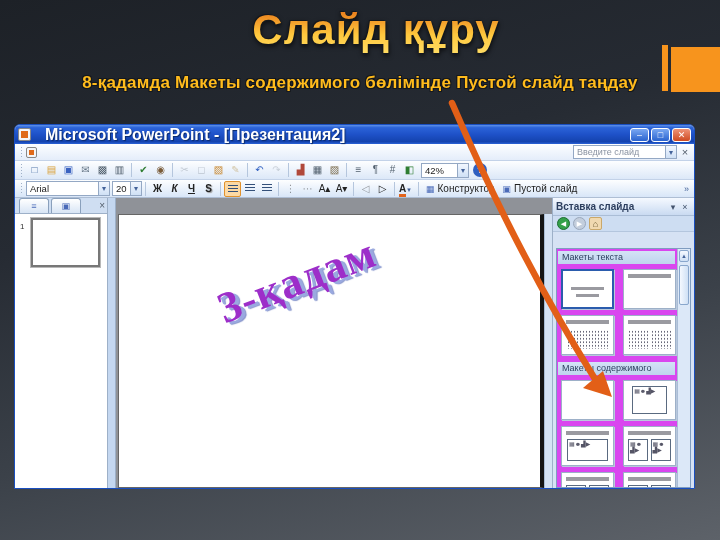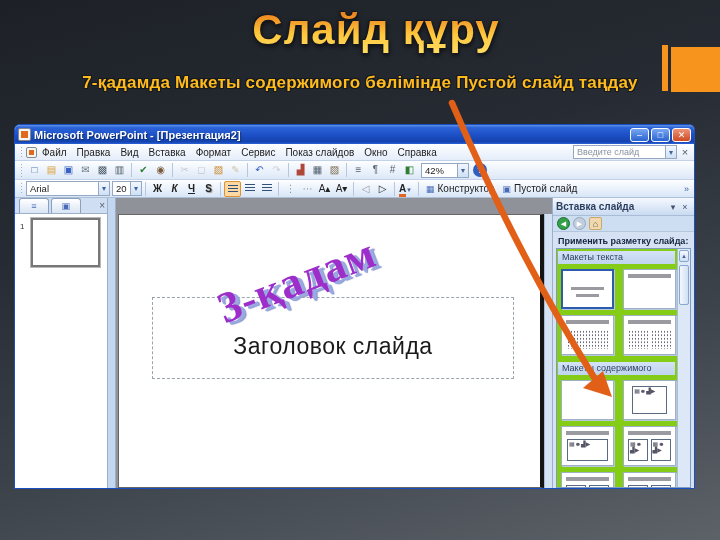--- a/index.html
+++ b/index.html
@@ -24,21 +24,21 @@
   .arrow { position:absolute; left:0; top:0; z-index:40; pointer-events:none; }
 
   
   .win { position:absolute; left:14px; top:124px; width:681px; height:365px;
     border:1px solid #1a4fc0; border-radius:6px 6px 0 0; overflow:hidden; background:#ece9d8; z-index:10; }
   .titlebar { height:19px; display:flex; align-items:center; padding:0 3px;
     background:linear-gradient(180deg,#5e91e8 0%,#2b63d8 14%,#1e51c8 50%,#1443ae 88%,#2b63d8 100%); }
   .appicon { width:13px; height:13px; background:#f4f6f8; border:1px solid #888; border-radius:2px;
     position:relative; flex:0 0 auto; }
   .appicon::after { content:""; position:absolute; left:2px; top:2px; right:2px; bottom:2px; background:#e06a19; }
-  .wtitle { color:#fff; font-size:11px; font-weight:bold; margin-left:3px; white-space:nowrap;
+  .wtitle { color:#fff; font-size:16px; font-weight:bold; margin-left:14px; white-space:nowrap;
     text-shadow:1px 1px 1px #0a2a6a; flex:1 1 auto; }
   .wbtns { display:flex; gap:2px; }
   .wbtn { width:19px; height:14px; border:1px solid #fff; border-radius:3px; color:#fff;
     font-size:9px; line-height:12px; text-align:center; background:linear-gradient(#79a7f2,#2a63cf); }
   .wbtn.close { background:linear-gradient(#ef9377,#ce4a21); }
 
   .menubar { height:17px; display:flex; align-items:center;
     background:linear-gradient(#fdfeff,#e4edfa); border-bottom:1px solid #c3d2e8; padding:0 2px; }
   .grip { width:3px; height:80%; margin:0 3px;
     background-image:radial-gradient(circle,#9fb0c8 0.8px,transparent 1px); background-size:3px 3px; }
@@ -124,21 +124,21 @@
     background:linear-gradient(#f5f9ff,#c9daf1); border-bottom:1px solid #aabdd6; }
   .tp-title { font-size:10px; font-weight:bold; color:#2c3e5e; flex:1; white-space:nowrap; }
   .tp-dd,.tp-x { font-size:9px; color:#44546e; width:12px; text-align:center; }
   .tp-nav { height:16px; display:flex; align-items:center; gap:3px; padding:0 4px;
     background:#cdddf2; border-bottom:1px solid #b4c6de; }
   .nav { width:13px; height:13px; border-radius:50%; font-size:7px; line-height:12px; text-align:center; color:#fff; }
   .nav.back { background:#35a04a; border:1px solid #1e6e32; }
   .nav.fwd  { background:#c3cedd; border:1px solid #9aa8bc; }
   .nav.home { border-radius:2px; background:#f0d9b0; border:1px solid #caa86a; color:#5a4a20; font-size:9px; }
   .tp-apply { font-size:9px; font-weight:bold; color:#14243e; padding:4px 4px 2px 5px; white-space:nowrap; }
-  .tp-list { position:absolute; left:3px; right:3px; top:50px; bottom:0; background:#84cc16;
+  .tp-list { position:absolute; left:3px; right:3px; top:50px; bottom:0; background:#d946ef;
     border:1px solid #7f9cc0; overflow:hidden; }
   .llist { margin-right:14px; }
   .sec-h { height:13px; line-height:13px; font-size:9px; color:#2c3e5e; padding-left:4px;
     background:linear-gradient(#d4e2f6,#bfd4ee); margin:2px 1px 0 1px; white-space:nowrap; }
   .lgrid { display:grid; grid-template-columns:53px 53px; gap:6px 9px; padding:5px 4px; }
   .thumb { position:relative; width:53px; height:40px; background:#fff; border:1px solid #9db0c8;
     box-shadow:1px 1px 0 #b9c8dc; }
   .thumb.sel { border:2px solid #2b5cad; }
   .thumb i { position:absolute; display:block; font-style:normal; }
   .bar { height:3px; background:#9a9aa0; }
@@ -150,49 +150,38 @@
   .tp-scroll { position:absolute; right:0; top:0; bottom:0; width:13px; background:#dce8f8; border-left:1px solid #aabdd6; }
   .sarr { position:absolute; top:1px; left:1px; right:1px; height:12px; text-align:center; font-size:6px;
     color:#44639a; background:linear-gradient(#f4f8ff,#cfe0f5); border:1px solid #89a6cc; border-radius:2px; line-height:11px; }
   .sthumb2 { position:absolute; top:16px; left:1px; right:1px; height:40px;
     background:linear-gradient(90deg,#f4f8ff,#cfe0f5); border:1px solid #89a6cc; border-radius:2px; }
 </style>
 </head>
 <body>
 
 <div class="deck-title">Слайд құру</div>
-<div class="deck-sub">7-қадамда Макеты содержимого бөлімінде Пустой слайд таңдау</div>
+<div class="deck-sub">8-қадамда Макеты содержимого бөлімінде Пустой слайд таңдау</div>
 <div class="corner-bar"></div>
 <div class="corner-rect"></div>
 
 <div class="win">
   <div class="titlebar">
     <span class="appicon"></span>
     <span class="wtitle">Microsoft PowerPoint - [Презентация2]</span>
     <span class="wbtns">
       <span class="wbtn">–</span>
       <span class="wbtn">□</span>
       <span class="wbtn close">✕</span>
     </span>
   </div>
 
   <div class="menubar">
     <span class="grip"></span>
     <span class="appicon" style="width:11px;height:11px"></span>
-    <span class="mitems">
-        <span class="mi">Файл</span>
-        <span class="mi">Правка</span>
-        <span class="mi">Вид</span>
-        <span class="mi">Вставка</span>
-        <span class="mi">Формат</span>
-        <span class="mi">Сервис</span>
-        <span class="mi">Показ слайдов</span>
-        <span class="mi">Окно</span>
-        <span class="mi">Справка</span>
-      </span>
     <span class="qwrap">
       <span class="qbox">
         <span>Введите слайд</span>
         <span class="qdd">▾</span>
       </span>
       <span class="qx">×</span>
     </span>
   </div>
 
   <div class="stdbar">
@@ -288,40 +277,36 @@
       <div class="lbody">
         <span class="snum">1</span>
         <div class="sthumb"></div>
       </div>
     </div>
 
     <div class="splitter"></div>
 
     <div class="workspace">
       <div class="slide">
-        <div class="tbox">
-          <span>Заголовок слайда</span>
-        </div>
         <div class="wordart">3-қадам</div>
       </div>
       <div class="wscroll"></div>
     </div>
 
     <div class="taskpane">
       <div class="tp-head">
         <span class="tp-title">Вставка слайда</span>
         <span class="tp-dd">▾</span>
         <span class="tp-x">×</span>
       </div>
       <div class="tp-nav">
         <span class="nav back">◀</span>
         <span class="nav fwd">▶</span>
         <span class="nav home">⌂</span>
       </div>
-      <div class="tp-apply">Применить разметку слайда:</div>
       <div class="tp-list">
         <div class="llist">
             <div class="sec-h">Макеты текста</div>
             <div class="lgrid">
               <div class="thumb sel">
                 <i class="bar" style="top: 45%; left: 16%; width: 68%;"></i>
                 <i class="bar" style="top: 63%; left: 27%; width: 46%;"></i>
               </div>
               <div class="thumb">
                 <i class="bar tb"></i>

